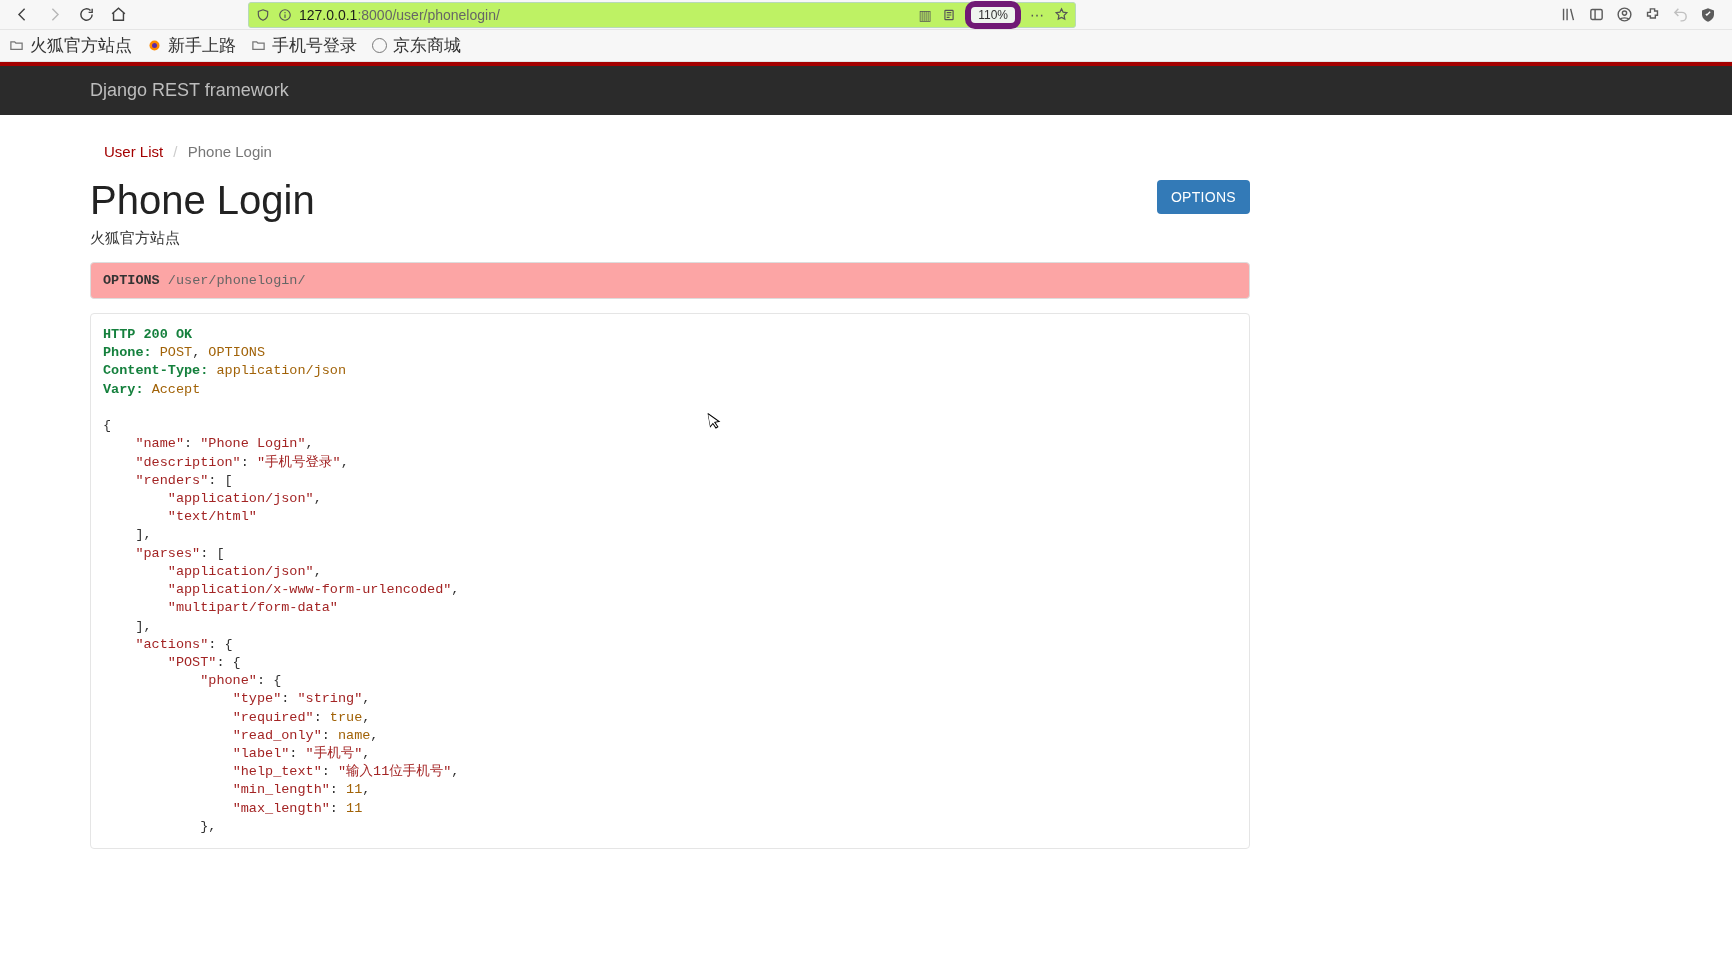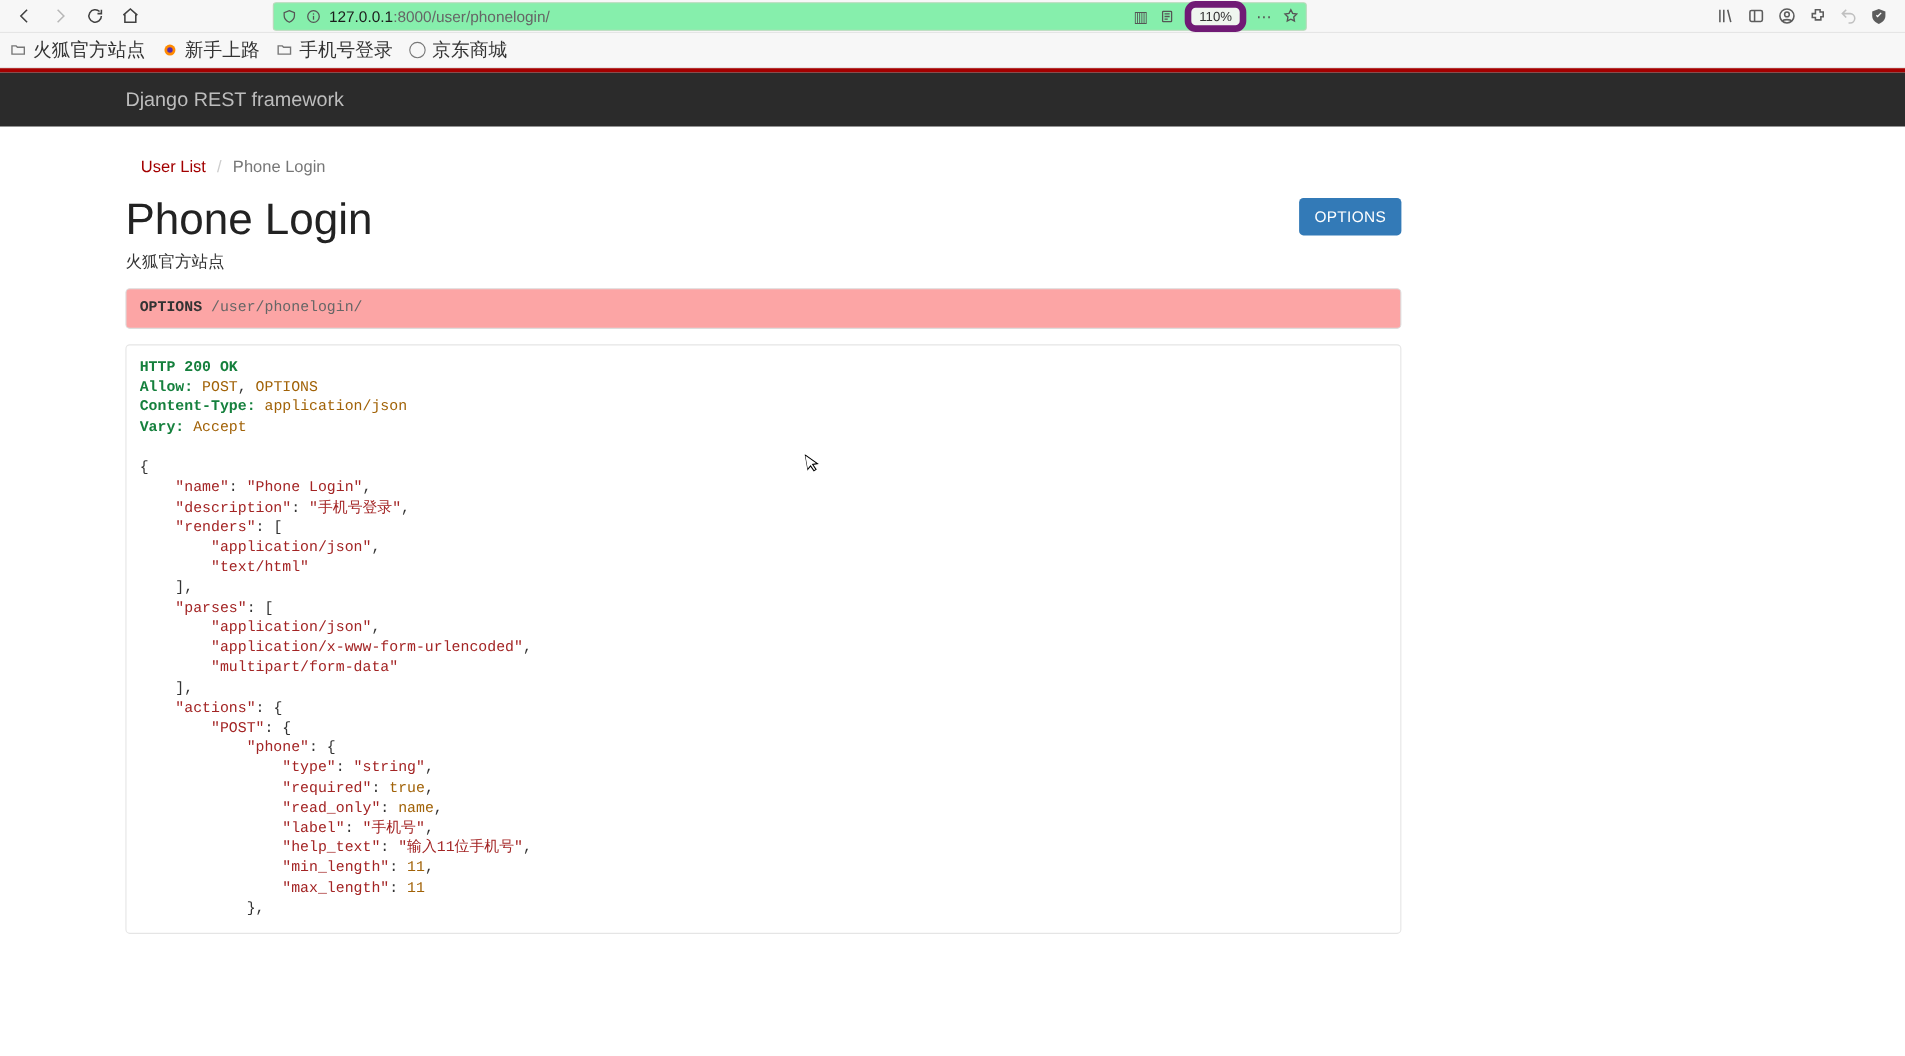--- a/index.html
+++ b/index.html
@@ -27,22 +27,22 @@
     color: #424242;
     border-radius: 4px;
     font-size: 16px;
   }
   .nav-btn svg { width: 17px; height: 17px; }
   .disabled { opacity: .35; }
   .url-bar {
     flex: 0 0 auto;
     margin-left: 112px;
     height: 26px;
-    width: 940px;
-    background: #86efac;
+    width: 828px;
+    background: #bef264;
     border: 1px solid #b7d9b9;
     border-radius: 3px;
     display: flex;
     align-items: center;
     padding: 0 6px;
     gap: 6px;
     font-size: 14px;
   }
   .url-icon { width: 16px; height: 16px; display:inline-flex; align-items:center; justify-content:center; color:#555; }
   .url-text { color:#666; }
@@ -68,27 +68,27 @@
   .globe-icon::before{ content:""; width:13px; height:13px; border:1.5px solid #777; border-radius:50%; display:inline-block;}
   
   .page-wrap { background:#fff; }
   .red-stripe { height:4px; background:#A30000; }
   .navbar {
     height:49px;
     background:#2b2b2b;
     color:#9d9d9d;
     display:flex;
     align-items:center;
-    padding-left:114px;
+    padding-left:90px;
     font-size:18px;
   }
   .navbar a { color:#bdbdbd; text-decoration:none; }
   .content {
     max-width: 1160px;
-    margin-left: 114px;
+    margin-left: 90px;
     margin-right: 40px;
     padding-top: 18px;
   }
   .breadcrumb {
     font-size: 15px;
     color:#777;
     margin: 10px 0 18px 14px;
   }
   .breadcrumb a { color:#A30000; text-decoration:none; }
   .breadcrumb .sep { color:#ccc; margin:0 6px; }
@@ -305,21 +305,21 @@
       <span class="path">/user/phonelogin/</span>
     </div>
 
     <div class="response-block">
       <span class="fake-cursor">
         <svg width="13" height="18" viewBox="0 0 13 18">
             <path d="M0 0l0 14 3.5-3 2.2 5 2.1-.9-2.2-5 4.4 0z" fill="#fff" stroke="#000" stroke-width="1"></path>
           </svg>
       </span>
       <pre class="prettyprint" id="pretty-target"><span class="bold">HTTP 200 OK</span>
-<span class="bold">Allow:</span> <span class="lit">POST</span><span class="pun">, </span><span class="lit">OPTIONS</span>
+<span class="bold">Phone:</span> <span class="lit">POST</span><span class="pun">, </span><span class="lit">OPTIONS</span>
 <span class="bold">Content-Type:</span> <span class="lit">application/json</span>
 <span class="bold">Vary:</span> <span class="lit">Accept</span>
 
 <span class="pun">{</span>
     <span class="str">"name"</span><span class="pun">: </span><span class="str">"Phone Login"</span><span class="pun">,</span>
     <span class="str">"description"</span><span class="pun">: </span><span class="str">"手机号登录"</span><span class="pun">,</span>
     <span class="str">"renders"</span><span class="pun">: [</span>
         <span class="str">"application/json"</span><span class="pun">,</span>
         <span class="str">"text/html"</span>
     <span class="pun">],</span>

